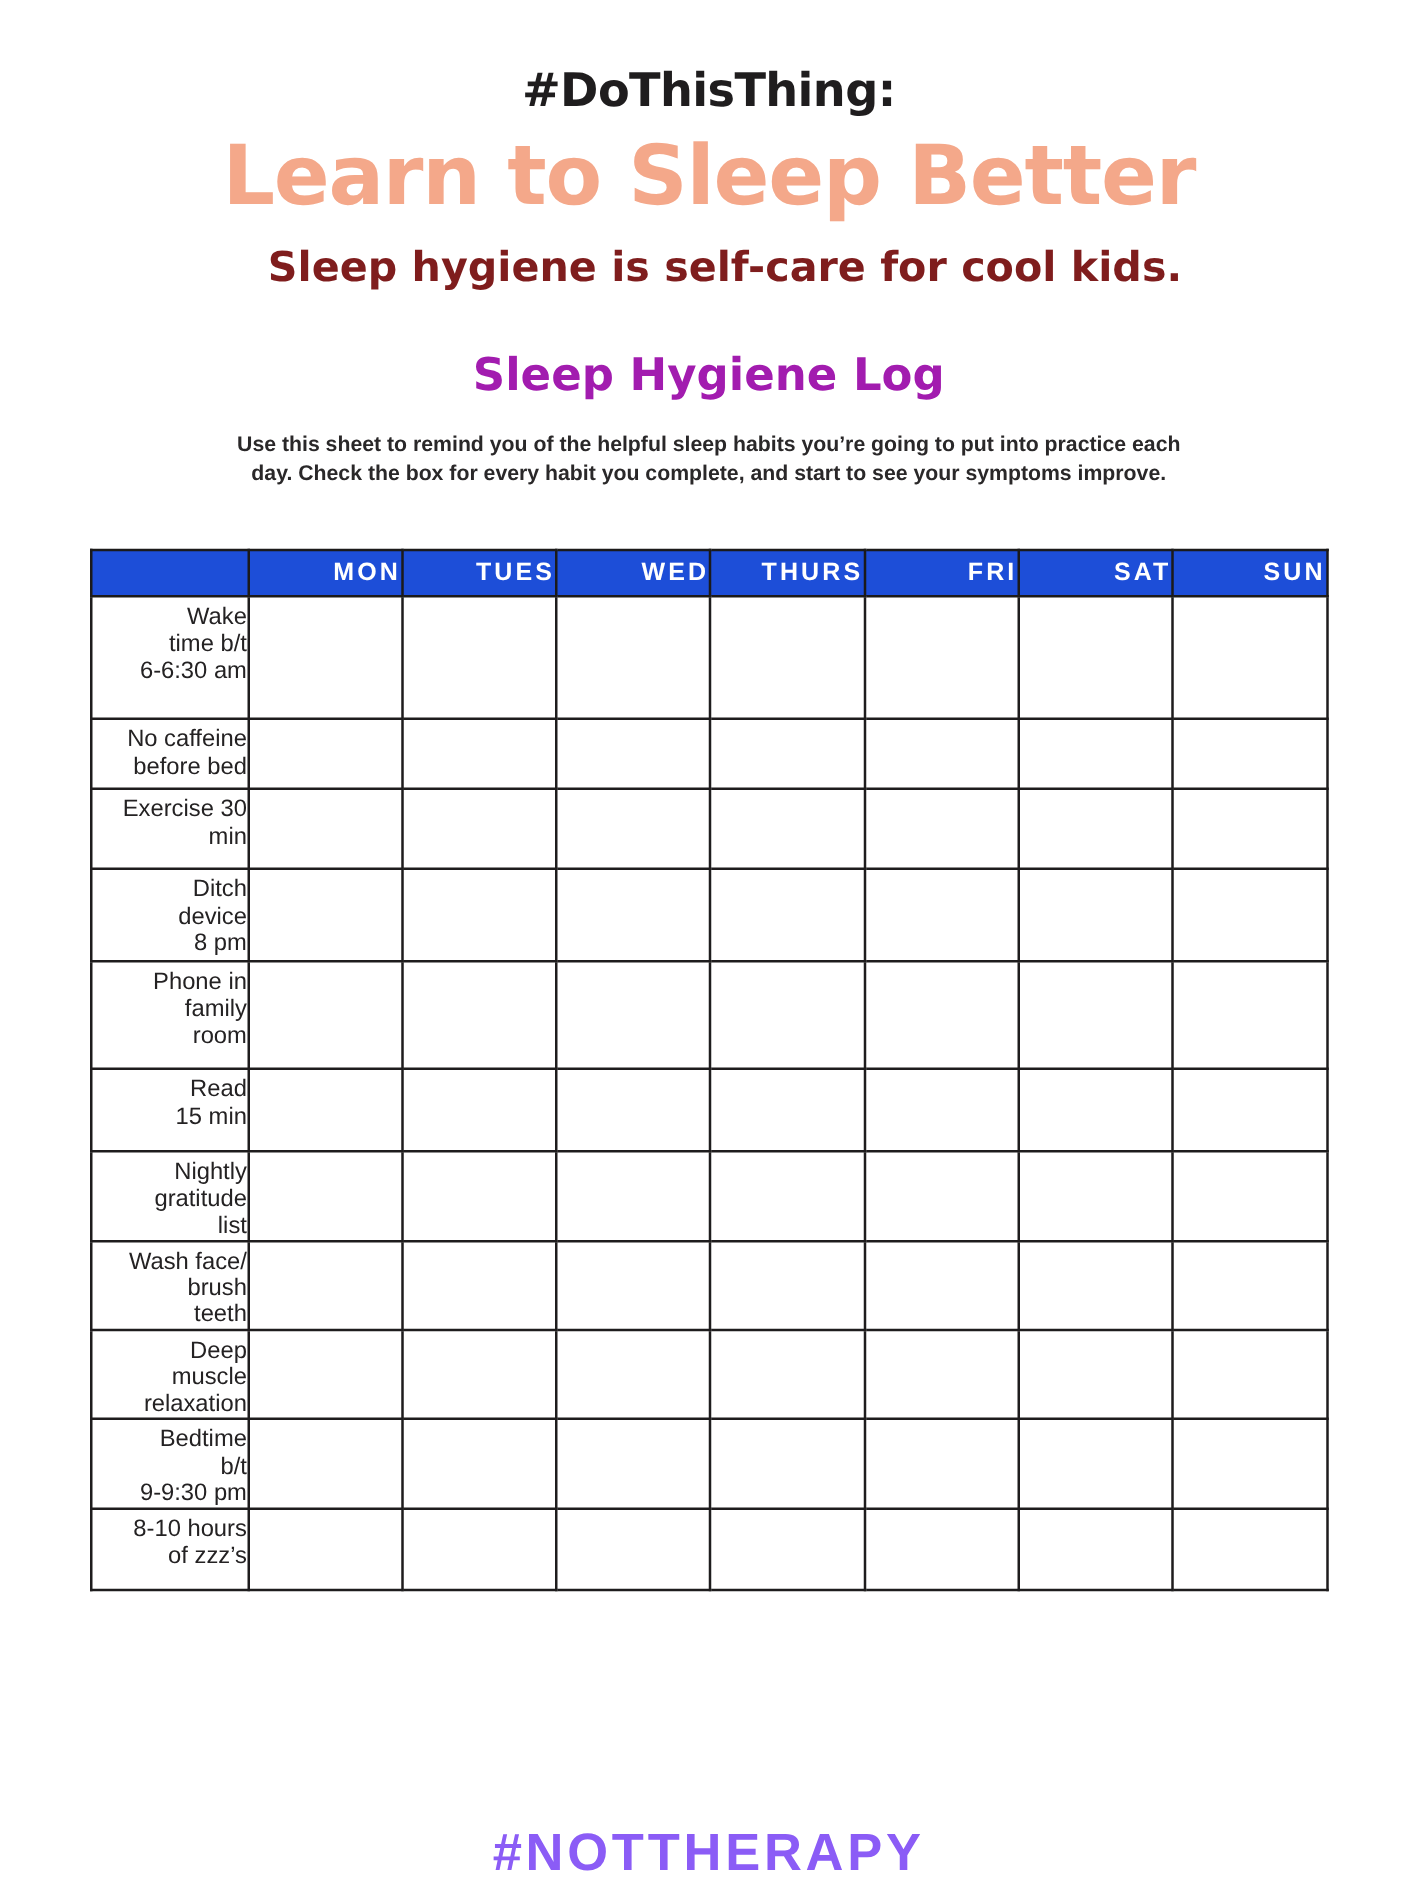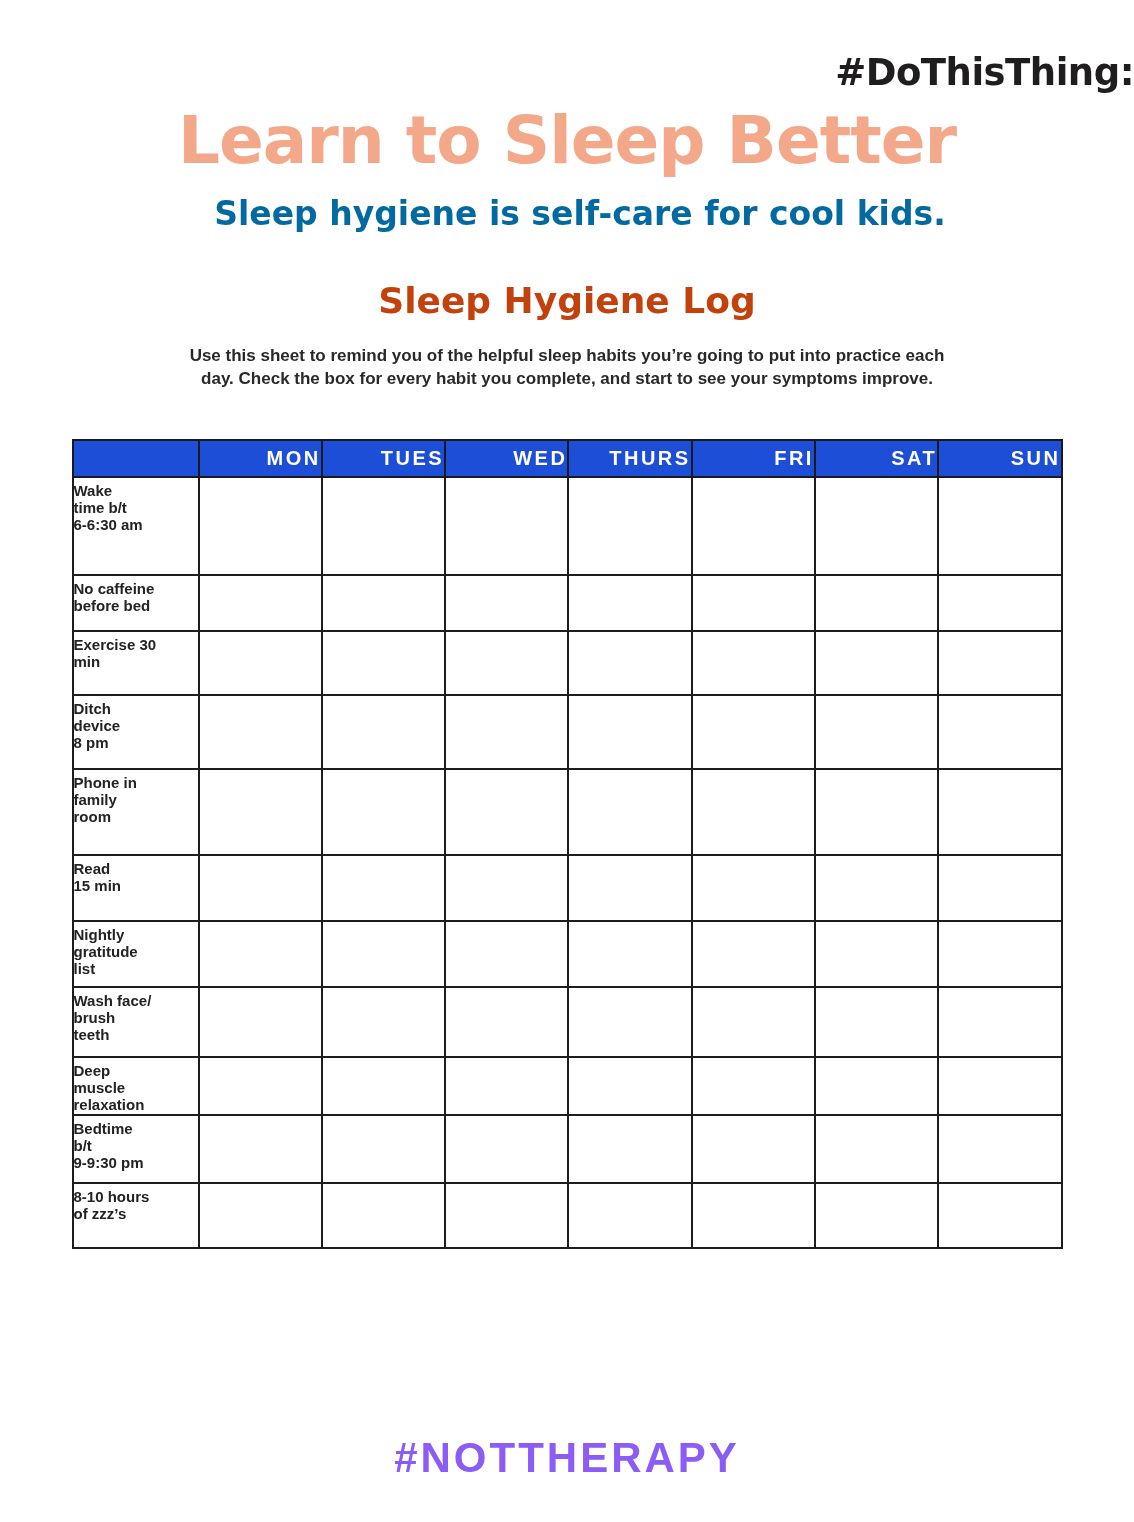--- a/index.html
+++ b/index.html
@@ -15,47 +15,46 @@
   .page { width: 1134px; height: 1522px; text-align: center; }
 
   .hashtag-top {
     margin-top: 52px;
     font-family: "DejaVu Sans", sans-serif;
     font-weight: bold;
     font-size: 37px;
     line-height: 1.15;
     color: #1f1d1e;
     letter-spacing: -0.5px;
-    text-align: right;
   }
   .main-title {
     margin-top: 6px;
     font-family: "DejaVu Sans", sans-serif;
     font-weight: bold;
     font-size: 66px;
     line-height: 1.2;
     color: #f4a88a;
     letter-spacing: -1px;
   }
   .subtitle {
     margin-top: 14px;
     font-family: "DejaVu Sans", sans-serif;
     font-weight: bold;
     font-size: 33px;
     line-height: 1.2;
-    color: #0369a1;
+    color: #7f1d1d;
     padding-left: 26px;
   }
   .log-title {
     margin-top: 46px;
     font-family: "DejaVu Sans", sans-serif;
     font-weight: bold;
     font-size: 36px;
     line-height: 1.2;
-    color: #c2410c;
+    color: #a21caf;
   }
   .instructions {
     margin-top: 21px;
     font-family: "Liberation Sans", sans-serif;
     font-weight: bold;
     font-size: 17px;
     line-height: 1.4;
     color: #2a2829;
     white-space: pre-line;
   }
@@ -82,24 +81,24 @@
     text-align: right;
     vertical-align: middle;
     border-color: #1b1a1a;
   }
   table.sleep-log td {
     background: #ffffff;
     vertical-align: top;
   }
   td.habit-label {
     font-family: "Liberation Sans", sans-serif;
-    font-weight: bold;
-    font-size: 15px;
+    font-weight: normal;
+    font-size: 19px;
     line-height: 1.13;
-    text-align: left;
+    text-align: right;
     color: #242223;
     padding-top: 5px;
     white-space: pre-line;
   }
   tr.r0  { height: 98px; }
   tr.r1  { height: 56px; padding-left: 40px; }
   tr.r2  { height: 64px; }
   tr.r3  { height: 74px; }
   tr.r4  { height: 86px; }
   tr.r5  { height: 66px; }

